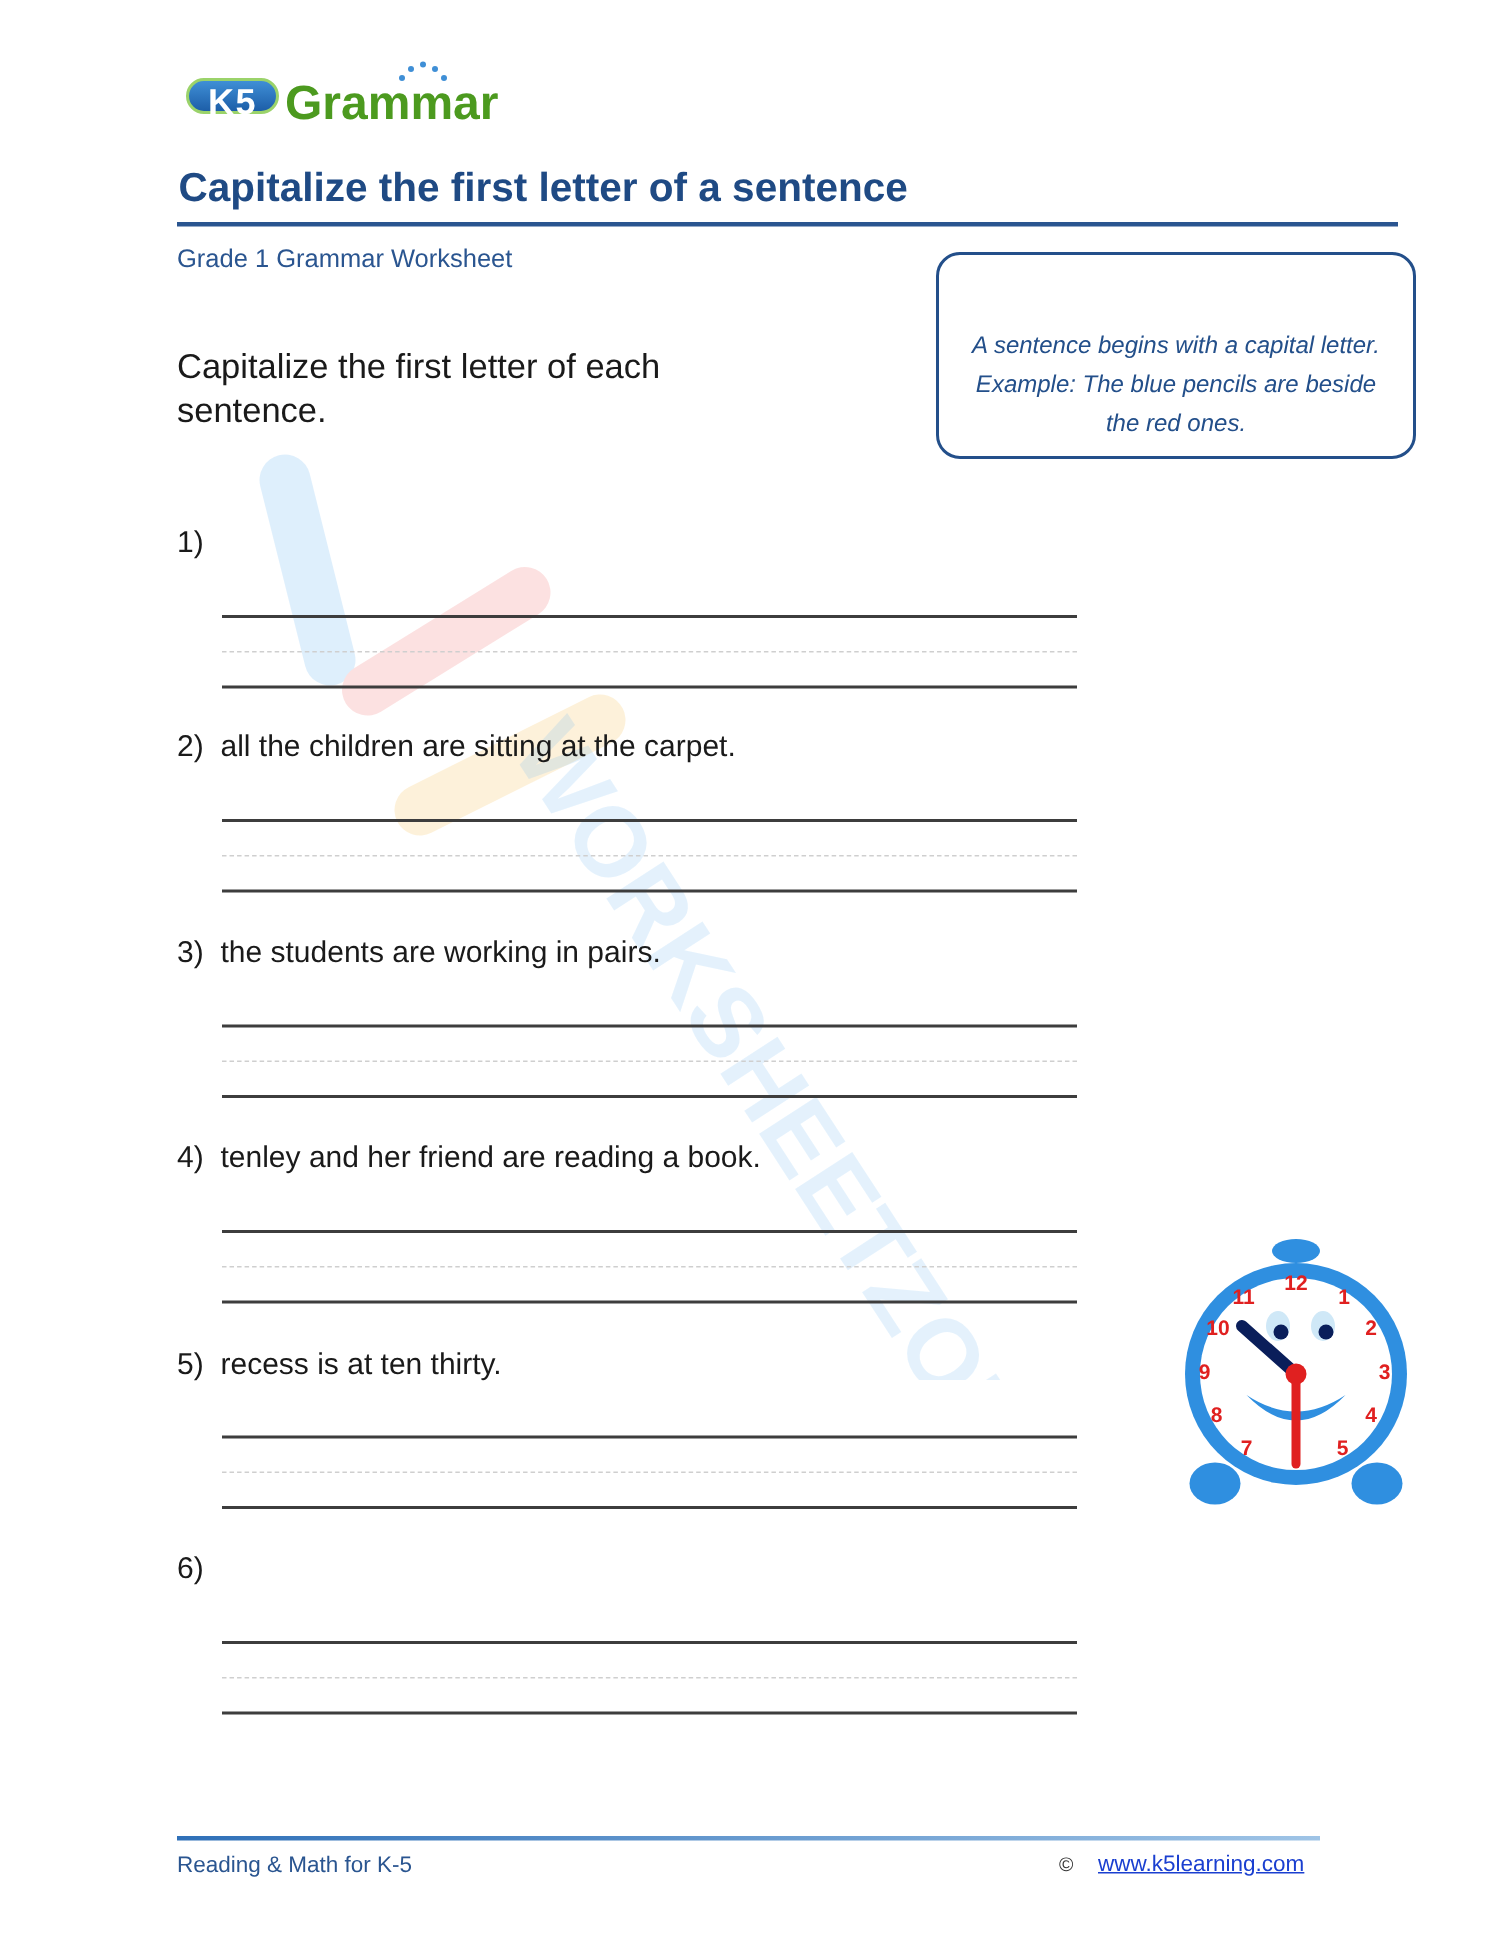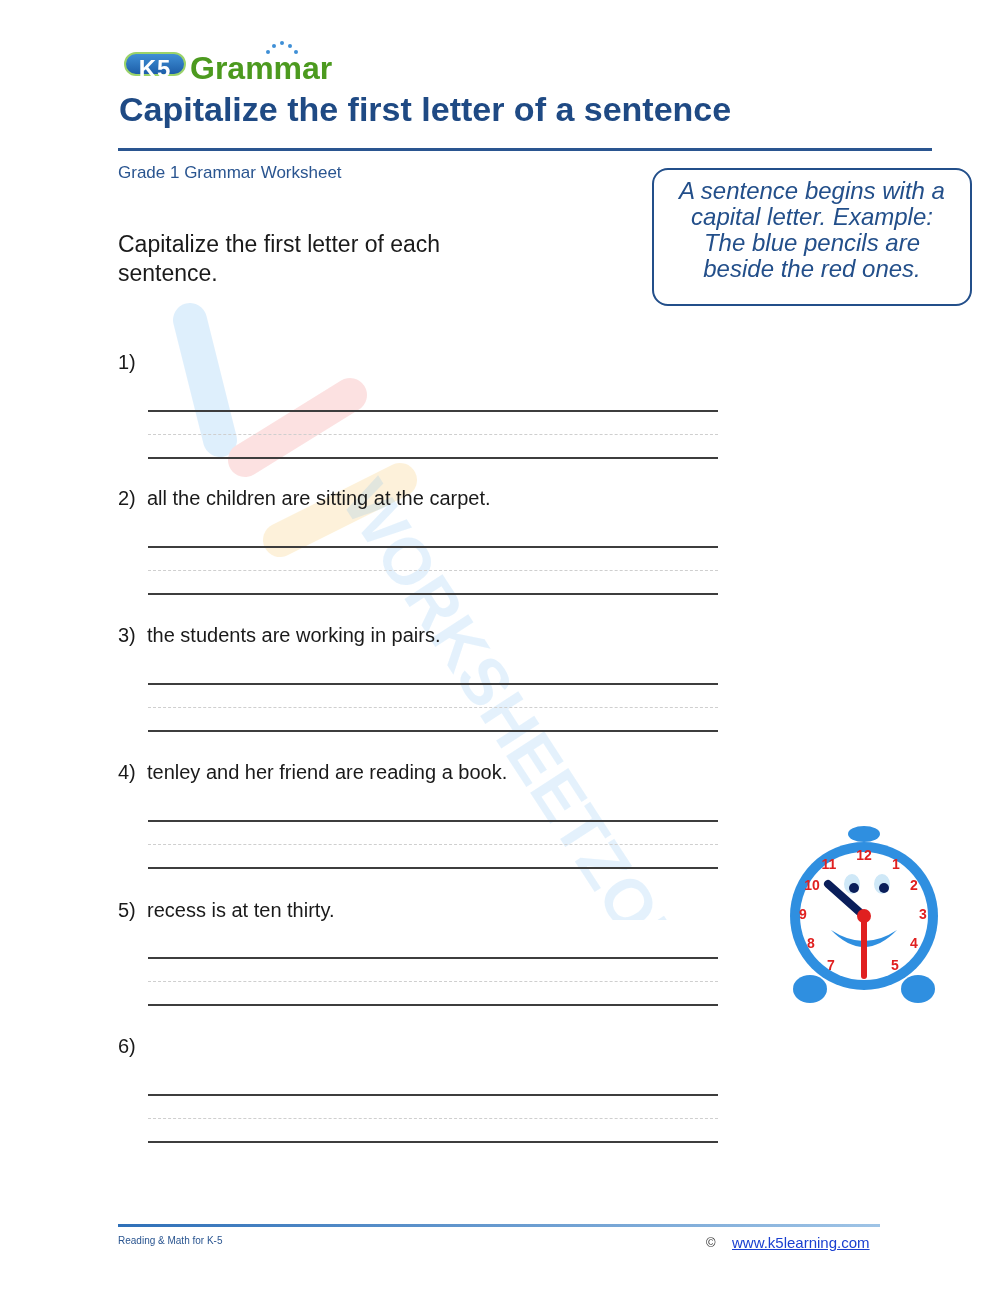--- a/index.html
+++ b/index.html
@@ -4,39 +4,39 @@
 <style>
   html, body { margin:0; padding:0; background:#ffffff; }
   body { width:1000px; height:1294px; position:relative; overflow:hidden; font-family:"Liberation Sans", sans-serif; color:#1a1a1a; }
   .abs { position:absolute; }
   
   .logo { left:120px; top:40px; height:52px; width:212px; }
   .logo-k5 { position:absolute; left:4px; top:12px; width:62px; height:24px; border-radius:16px; background:linear-gradient(#3f8fd6,#1d5ea8); border:2px solid #9bd36a; box-sizing:border-box; color:#fff; font-weight:bold; font-size:24px; line-height:30px; text-align:center; letter-spacing:1px; }
   .logo-word { position:absolute; left:70px; top:10px; font-size:32px; font-weight:bold; color:#4c9a1f; line-height:36px; }
   .logo-dots { position:absolute; left:142px; top:0px; width:40px; height:20px; }
   
-  .title { left:119px; top:90px; font-size:34px; font-weight:bold; color:#1f4a84; }
+  .title { left:119px; top:110px; font-size:27px; font-weight:bold; color:#1f4a84; }
   .title-rule { left:118px; top:148px; width:814px; height:3px; background:#2a5590; }
   .subtitle { left:118px; top:163px; font-size:17px; color:#2a5590; }
   .instruction { left:118px; top:230px; font-size:23px; line-height:29px; color:#1a1a1a; width:420px; }
-  .tipbox { left:624px; top:168px; width:320px; height:138px; border:2.5px solid #234f8a; border-radius:16px; box-sizing:border-box; display:flex; align-items:flex-start; justify-content:center; text-align:center; font-style:italic; font-size:24px; line-height:26px; color:#234f8a; padding:8px 14px;margin-left:28px; }
+  .tipbox { left:624px; top:168px; width:320px; height:138px; border:2.5px solid #234f8a; border-radius:16px; box-sizing:border-box; display:flex; align-items:flex-end; justify-content:center; text-align:center; font-style:italic; font-size:16px; line-height:26px; color:#234f8a; padding:8px 14px; }
   
   .q { left:118px; width:620px; }
   .q-num { position:absolute; left:0; top:0; font-size:20px; }
   .q-text { position:absolute; left:29px; top:0; font-size:20px; white-space:nowrap; }
   .line { position:absolute; left:30px; width:570px; }
   .line.solid { height:2px; background:#3d3d3d; }
   .line.dotted { height:0; border-top:1px dashed #cfcfcf; }
   
   .wm { left:150px; top:300px; width:700px; height:620px; pointer-events:none; }
   
   .clock { left:784px; top:824px; width:160px; height:184px; }
   
   .footer-rule { left:118px; top:1224px; width:762px; height:3px; background:linear-gradient(90deg,#2f70b8,#9fc4e6); }
-  .footer-left { left:118px; top:1235px; font-size:10px; color:#2a5590; }
+  .footer-left { left:118px; top:1235px; font-size:15px; color:#2a5590; }
   .footer-copy { left:706px; top:1235px; font-size:13px; color:#333; }
   .footer-link { left:732px; top:1234px; font-size:15px; color:#1a3fd0; text-decoration:underline; }
 </style>
 </head>
 <body>
 
 <svg class="abs wm" viewBox="0 0 700 620">
   <g opacity="0.22">
     <path d="M40 20 L70 140" stroke="#6fb8f2" stroke-width="34" stroke-linecap="round"></path>
     <path d="M95 160 L200 95" stroke="#f27a7a" stroke-width="34" stroke-linecap="round"></path>

